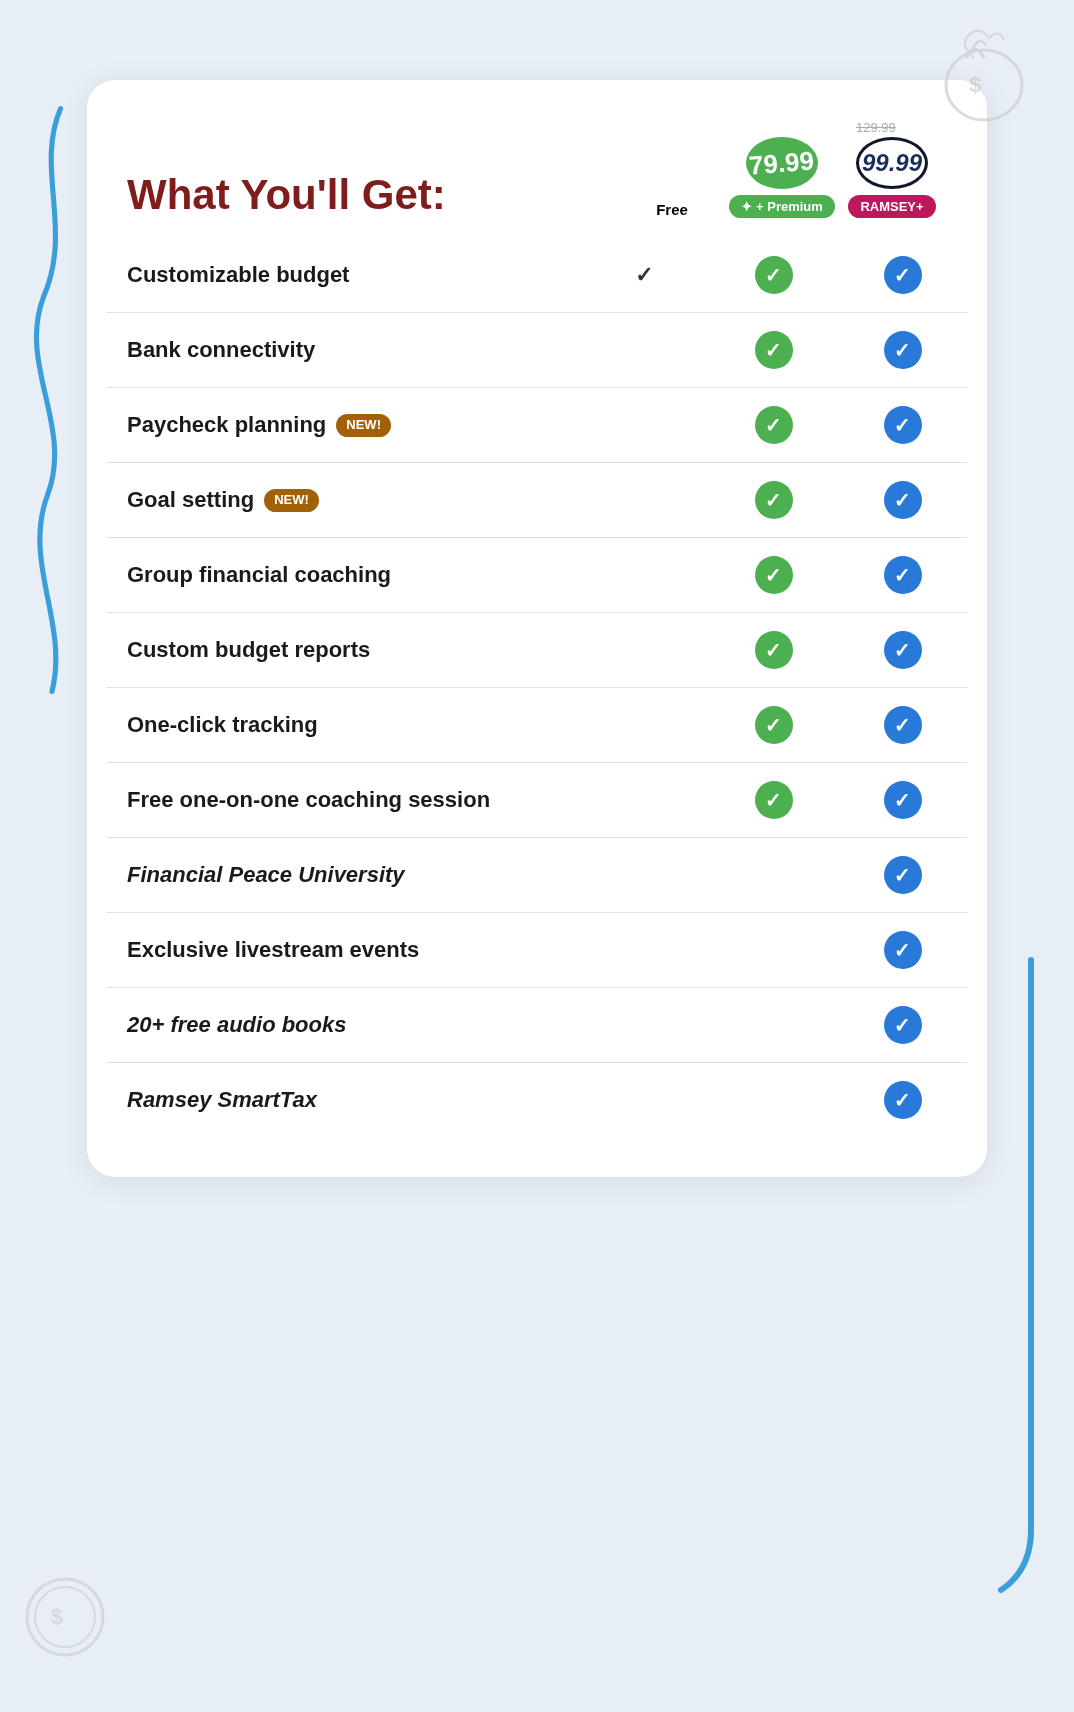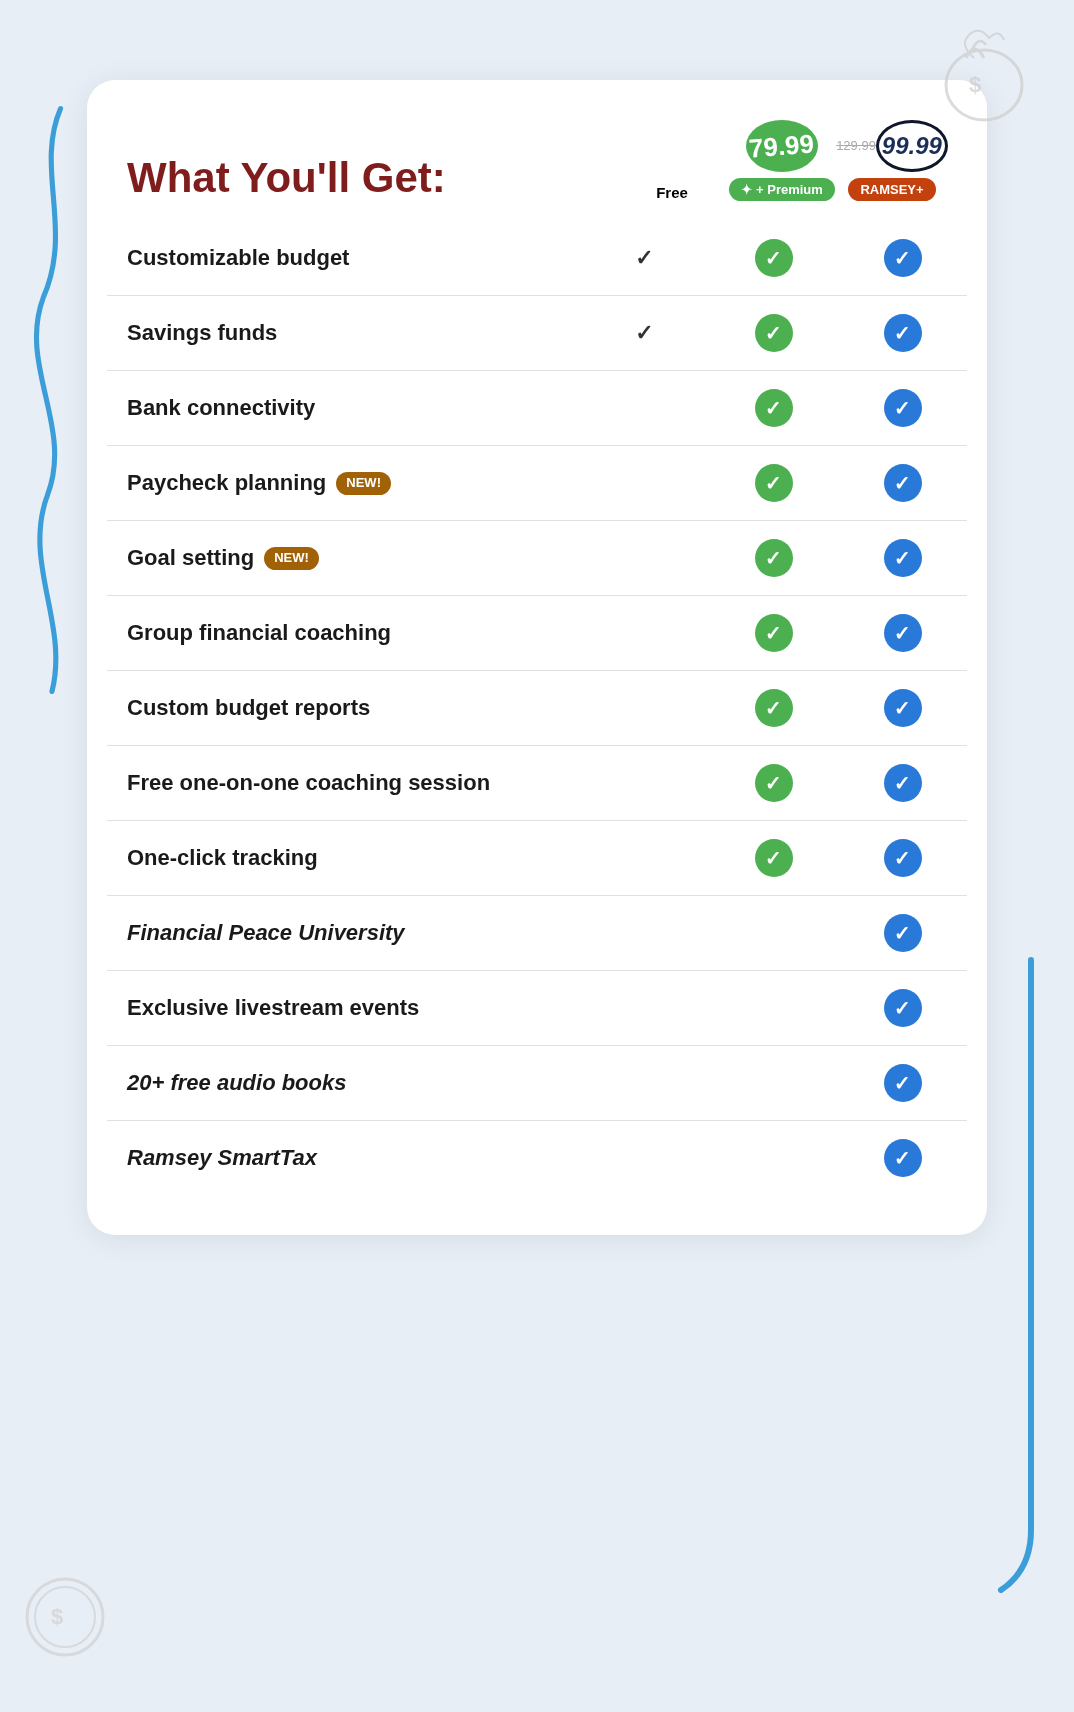--- a/index.html
+++ b/index.html
@@ -75,21 +75,21 @@
       font-weight: 700;
       border-radius: 20px;
       padding: 4px 12px;
       margin-top: 6px;
       display: flex;
       align-items: center;
       gap: 4px;
     }
 
     .ramsey-plus-label {
-      background: #c2410c;
+      background: #be185d;
       color: white;
       font-size: 13px;
       font-weight: 700;
       border-radius: 20px;
       padding: 4px 12px;
       margin-top: 6px;
     }
 
     
     .features-table {
@@ -255,46 +255,40 @@
         <div class="premium-oval">
           <span class="premium-price-text">79.99</span>
         </div>
         <div class="plus-premium-label">
           <span>✦</span>
           <span>+ Premium</span>
         </div>
       </div>
 
       <div class="plan-col">
-        <div style="position:relative;display:flex;flex-direction:row;align-items:center;">
+        <div style="position:relative;display:flex;flex-direction:column;">
           <span class="ramsey-strikethrough" style="position:relative;top:auto;font-size:13px;color:#aaa;text-decoration:line-through;margin-bottom:2px;">129.99</span>
           <div class="ramsey-oval">
             <span class="ramsey-price-text">99.99</span>
           </div>
         </div>
         <div class="ramsey-plus-label">RAMSEY+</div>
       </div>
     </div>
   </div>
 
   <table class="features-table">
     <tbody id="features-tbody">
     <tr>
           <td class="feature-name-cell"><span>Customizable budget</span></td>
           <td class="check-cell"><span class="checkmark-simple">✓</span></td>
           <td class="check-cell"><div class="check-circle-green">✓</div></td>
           <td class="check-cell"><div class="check-circle-blue">✓</div></td>
         </tr>
         <tr>
-          <td class="feature-name-cell"><span>Savings funds</span></td>
-          <td class="check-cell"><span class="checkmark-simple">✓</span></td>
-          <td class="check-cell"><div class="check-circle-green">✓</div></td>
-          <td class="check-cell"><div class="check-circle-blue">✓</div></td>
-        </tr>
-        <tr>
           <td class="feature-name-cell"><span>Bank connectivity</span></td>
           <td class="check-cell"></td>
           <td class="check-cell"><div class="check-circle-green">✓</div></td>
           <td class="check-cell"><div class="check-circle-blue">✓</div></td>
         </tr>
         <tr>
           <td class="feature-name-cell"><span>Paycheck planning</span><span class="new-badge">NEW!</span></td>
           <td class="check-cell"></td>
           <td class="check-cell"><div class="check-circle-green">✓</div></td>
           <td class="check-cell"><div class="check-circle-blue">✓</div></td>
@@ -311,27 +305,27 @@
           <td class="check-cell"><div class="check-circle-green">✓</div></td>
           <td class="check-cell"><div class="check-circle-blue">✓</div></td>
         </tr>
         <tr>
           <td class="feature-name-cell"><span>Custom budget reports</span></td>
           <td class="check-cell"></td>
           <td class="check-cell"><div class="check-circle-green">✓</div></td>
           <td class="check-cell"><div class="check-circle-blue">✓</div></td>
         </tr>
         <tr>
+          <td class="feature-name-cell"><span>One-click tracking</span></td>
+          <td class="check-cell"></td>
+          <td class="check-cell"><div class="check-circle-green">✓</div></td>
+          <td class="check-cell"><div class="check-circle-blue">✓</div></td>
+        </tr>
+        <tr>
           <td class="feature-name-cell"><span>Free one-on-one coaching session</span></td>
-          <td class="check-cell"></td>
-          <td class="check-cell"><div class="check-circle-green">✓</div></td>
-          <td class="check-cell"><div class="check-circle-blue">✓</div></td>
-        </tr>
-        <tr>
-          <td class="feature-name-cell"><span>One-click tracking</span></td>
           <td class="check-cell"></td>
           <td class="check-cell"><div class="check-circle-green">✓</div></td>
           <td class="check-cell"><div class="check-circle-blue">✓</div></td>
         </tr>
         <tr>
           <td class="feature-name-cell italic-feature"><span>Financial Peace University</span></td>
           <td class="check-cell"></td>
           <td class="check-cell"></td>
           <td class="check-cell"><div class="check-circle-blue">✓</div></td>
         </tr>

